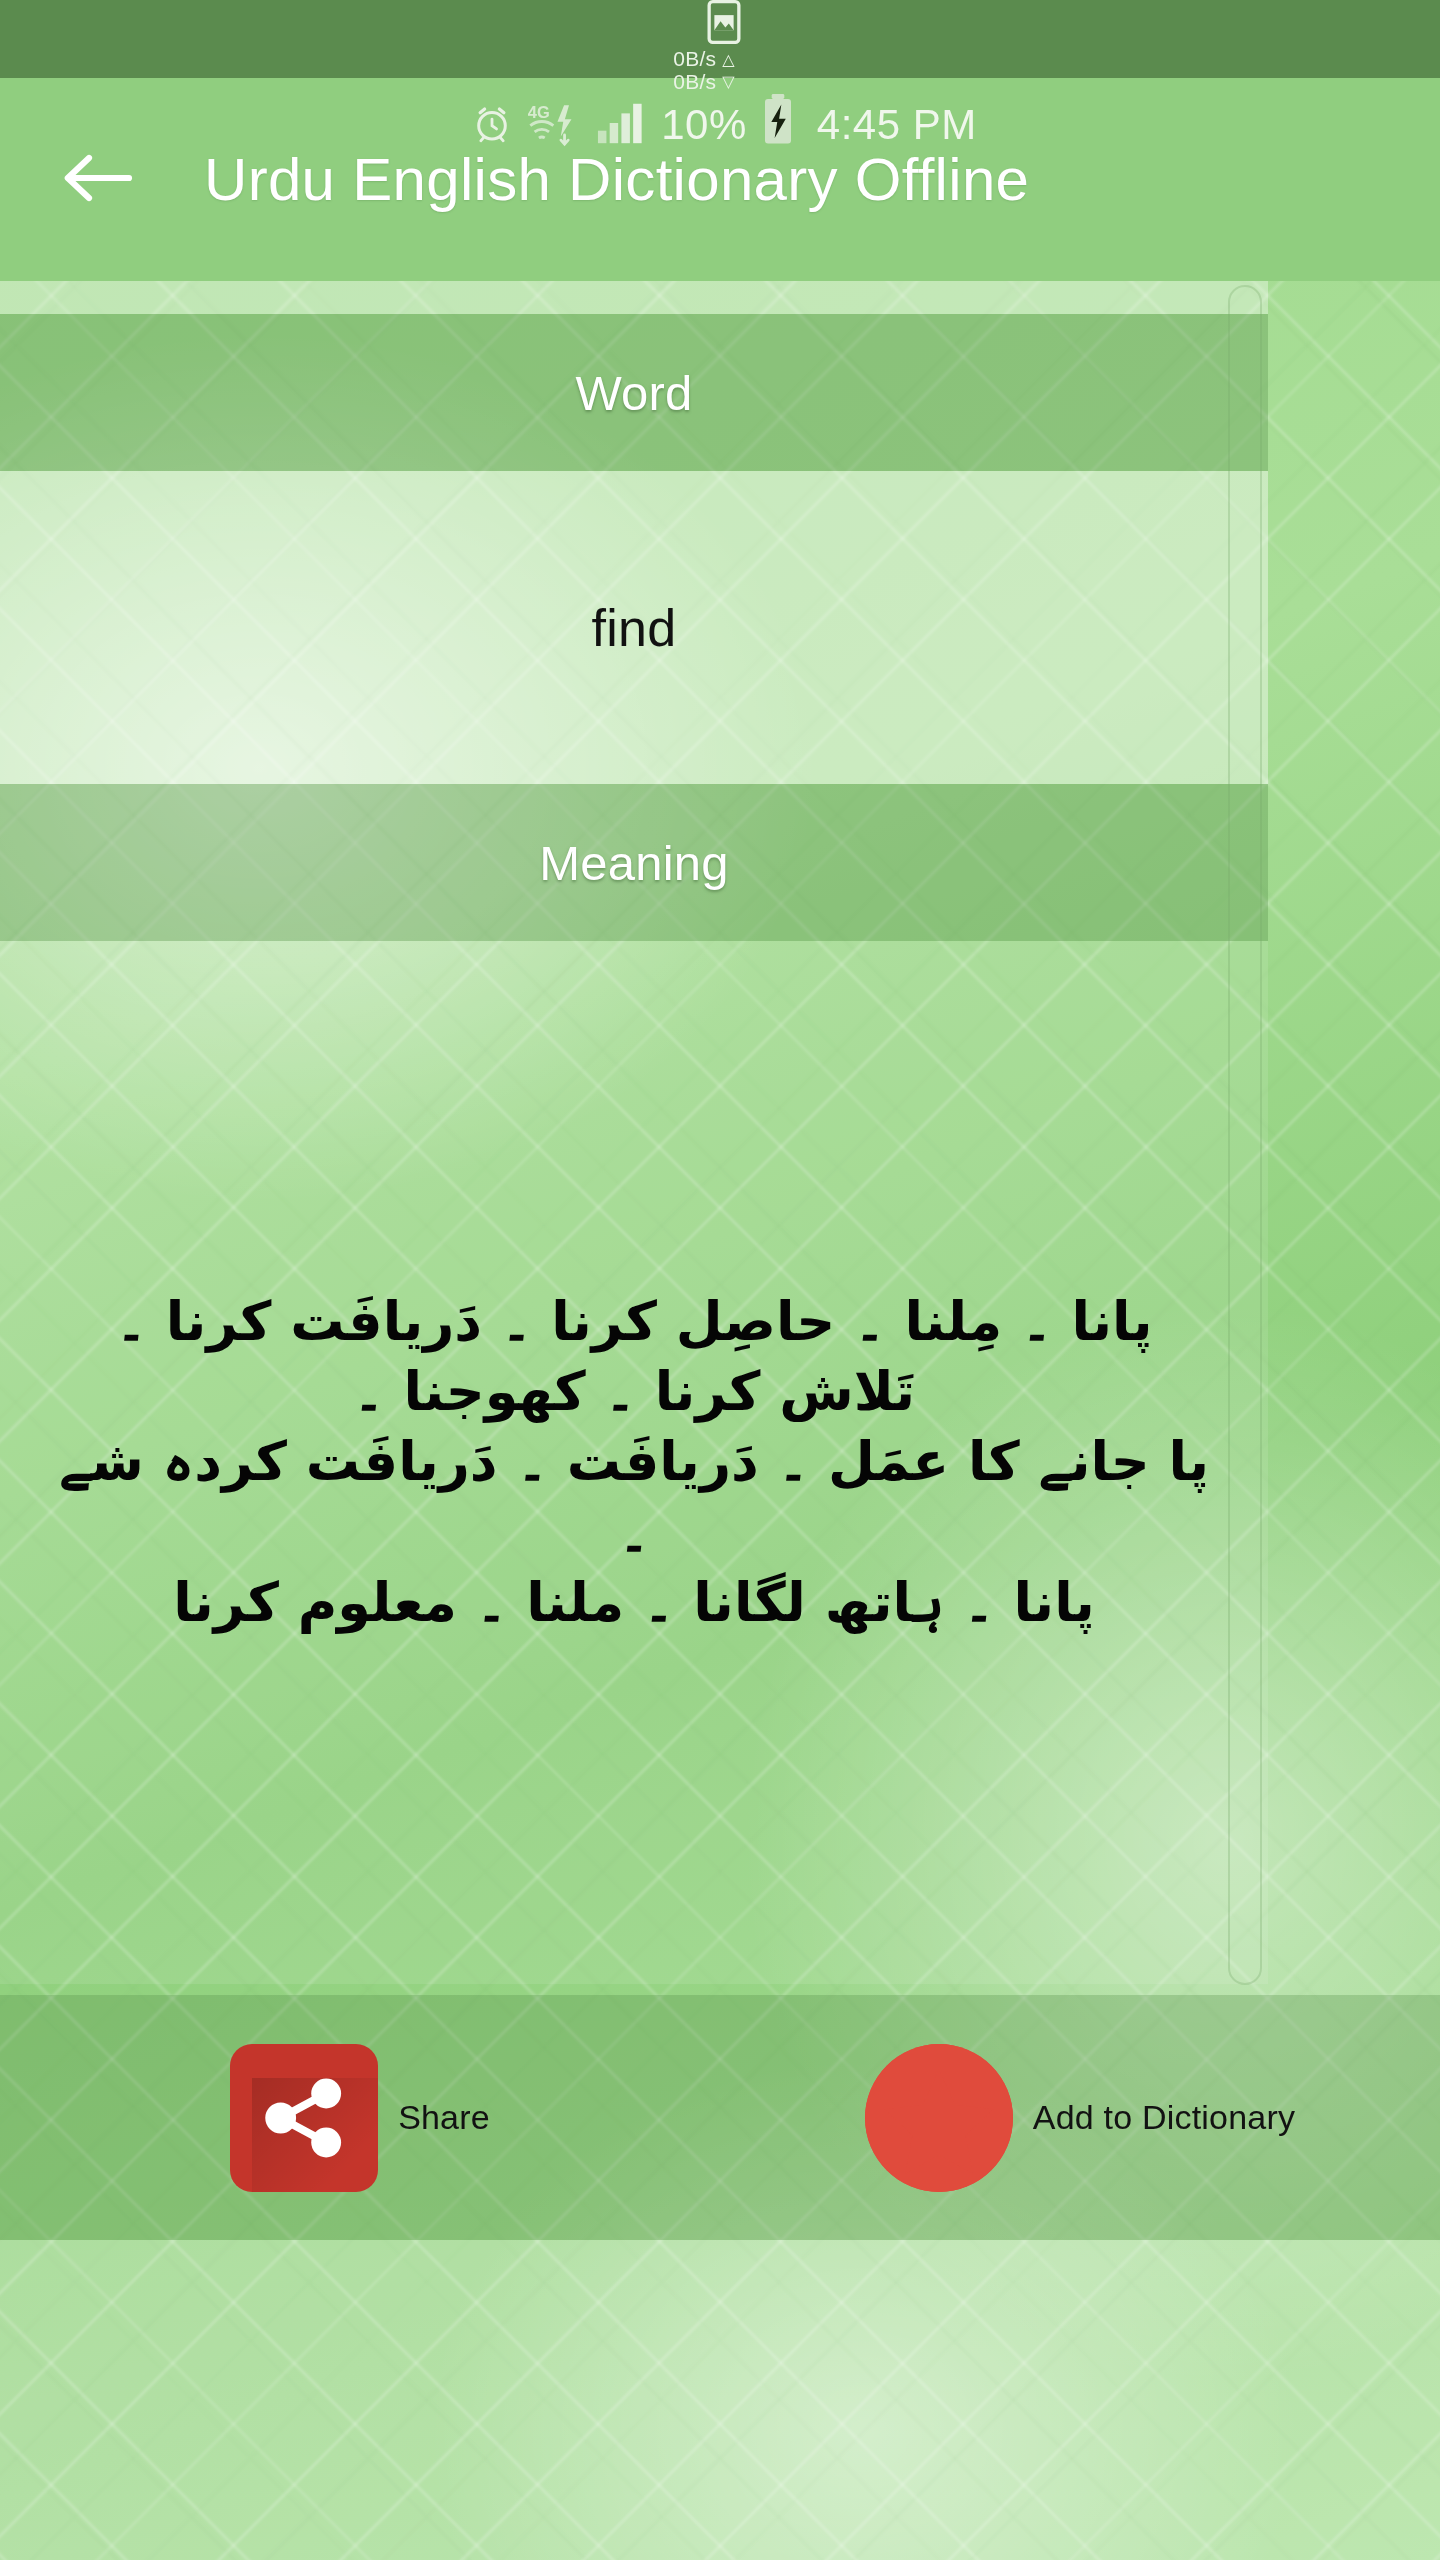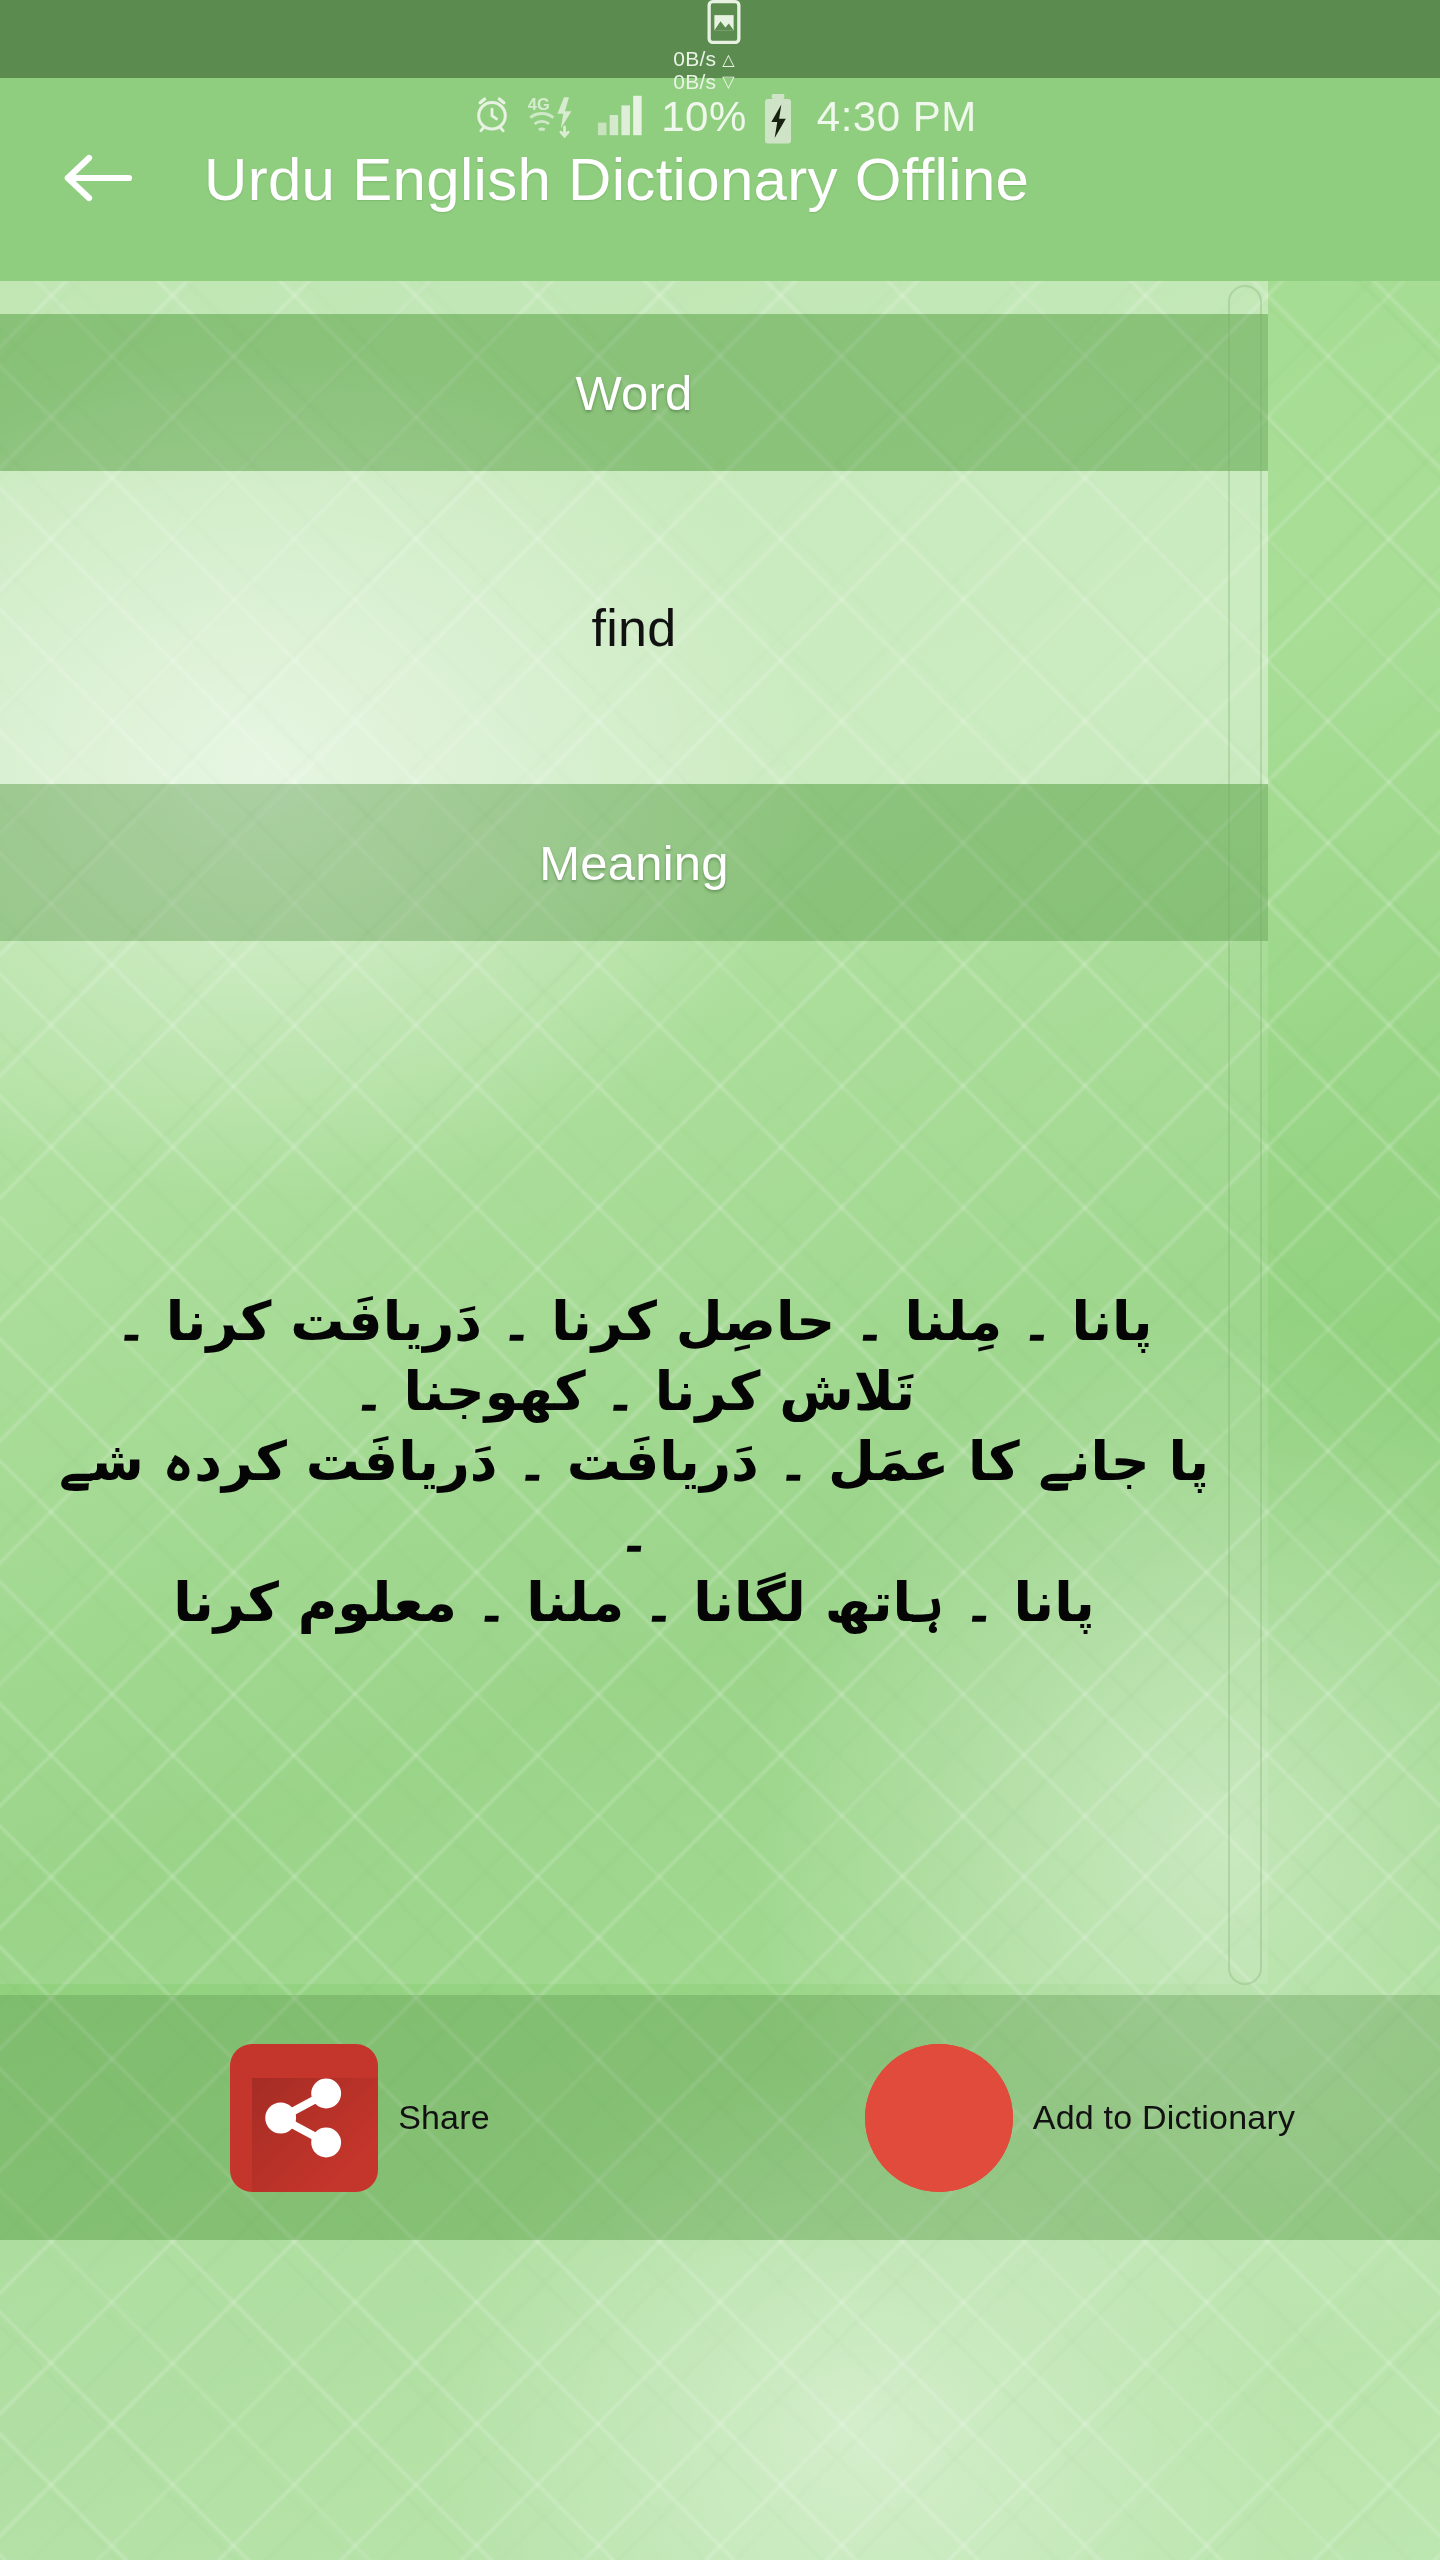--- a/index.html
+++ b/index.html
@@ -44,21 +44,21 @@
     flex-direction:column;
   }
   .sb-left { display:flex; align-items:center; gap:14px; }
   .sb-spacer { flex:1; }
   .sb-rate {
     display:flex; flex-direction:column; justify-content:center;
     font-size:21px; line-height:1.08; letter-spacing:.2px;
     margin-right:40px; color:#eaf3e6;
   }
   .sb-rate div { display:flex; align-items:center; gap:6px; white-space:nowrap; }
-  .sb-right { display:flex; align-items:flex-start; gap:14px; }
+  .sb-right { display:flex; align-items:flex-end; gap:14px; }
   .sb-pct { font-size:42px; letter-spacing:.5px; color:#f0f7ec; }
   .sb-time { font-size:42px; letter-spacing:.5px; color:#f0f7ec; margin-left:8px; }
   .tri { font-size:16px; }
 
   
   .appbar {
     position:absolute; top:78px; left:0; width:1440px; height:203px;
     background:#90ce7f;
     display:flex; align-items:center;
     padding-left:54px;
@@ -235,21 +235,21 @@
       <span class="sb-pct">10%</span>
 
       <span>
         <svg width="34" height="52" viewBox="0 0 18 28">
           <rect x="5.6" y="0.6" width="6.8" height="2.6" rx="0.8" fill="#cfe3c7"></rect>
           <rect x="2" y="3.2" width="14" height="24" rx="1.6" fill="#cfe3c7"></rect>
           <path d="M10.8 6.2 L5.4 15.6 L8.6 15.6 L7.2 24.2 L13.2 13.8 L9.6 13.8 Z" fill="#17210f"></path>
         </svg>
       </span>
 
-      <span class="sb-time">4:30 PM</span>
+      <span class="sb-time">4:45 PM</span>
     </div>
   </div>
 
   <div class="appbar">
     <div class="back">
       <span>
         <svg width="72" height="54" viewBox="0 0 36 26">
           <path d="M34 13 H4" stroke="#ffffff" stroke-width="3.1" stroke-linecap="round"></path>
           <path d="M14 3 L3.4 13 L14 23" fill="none" stroke="#ffffff" stroke-width="3.1" stroke-linecap="round" stroke-linejoin="round"></path>
         </svg>

